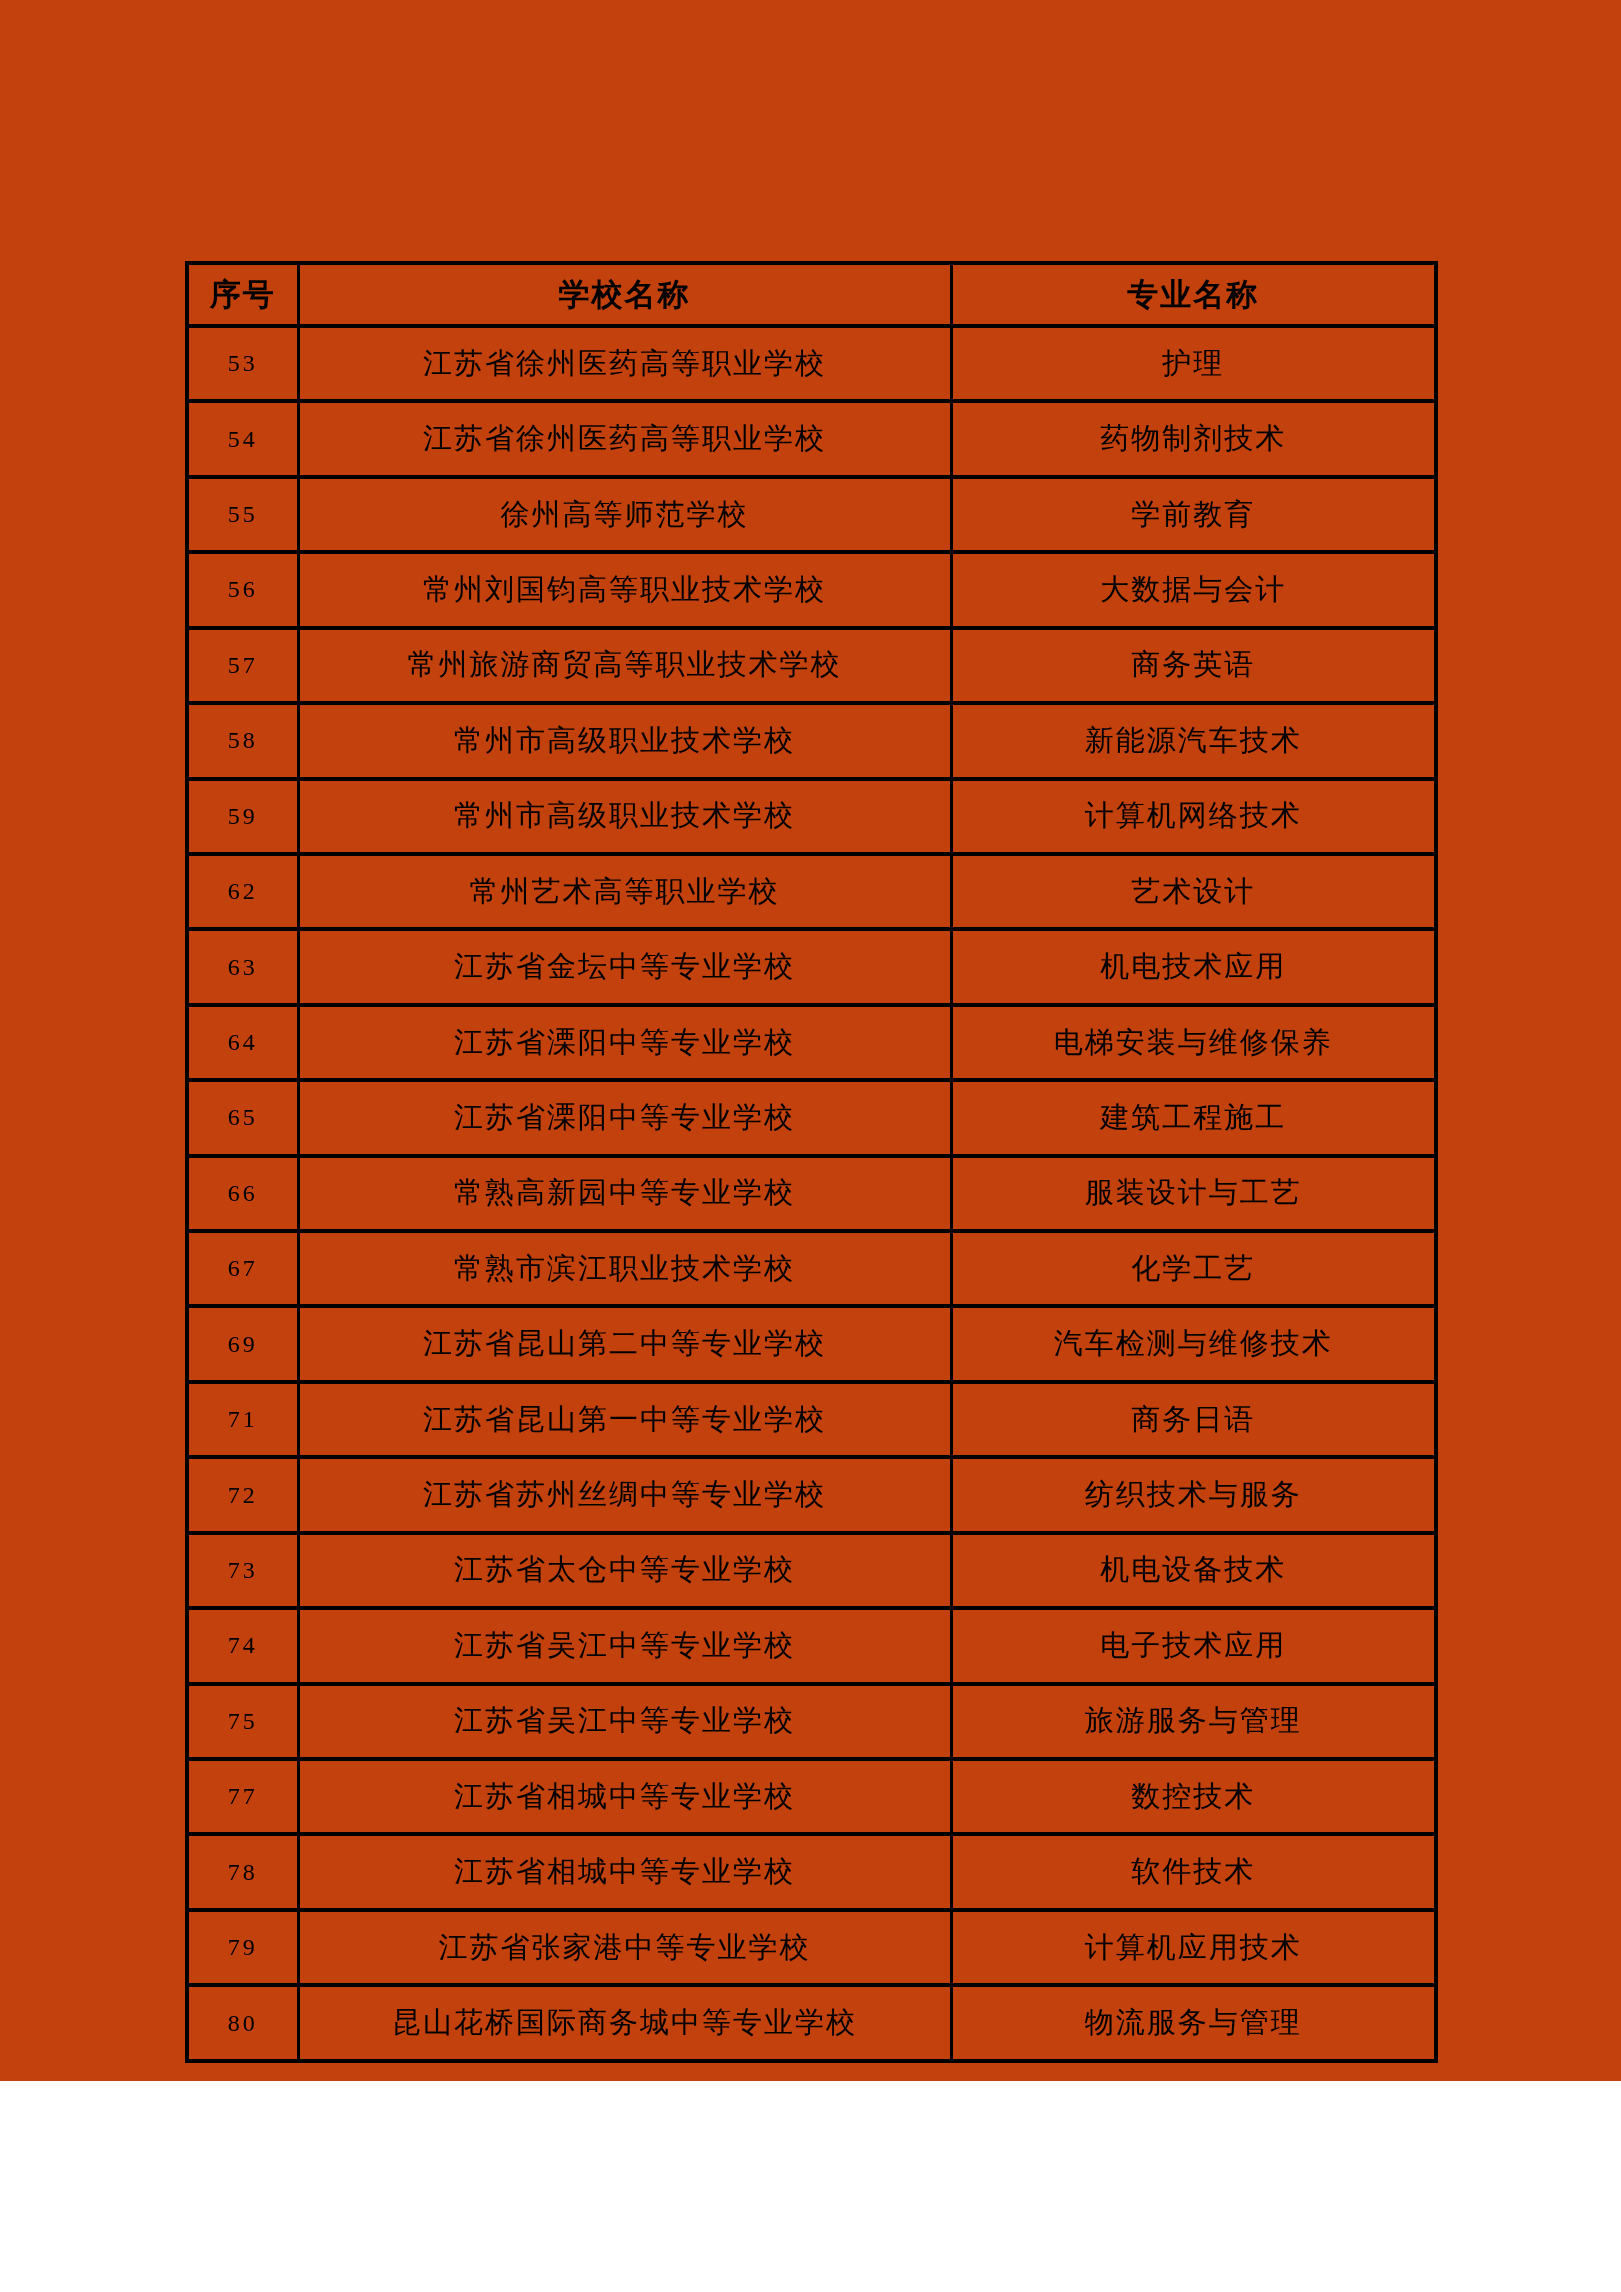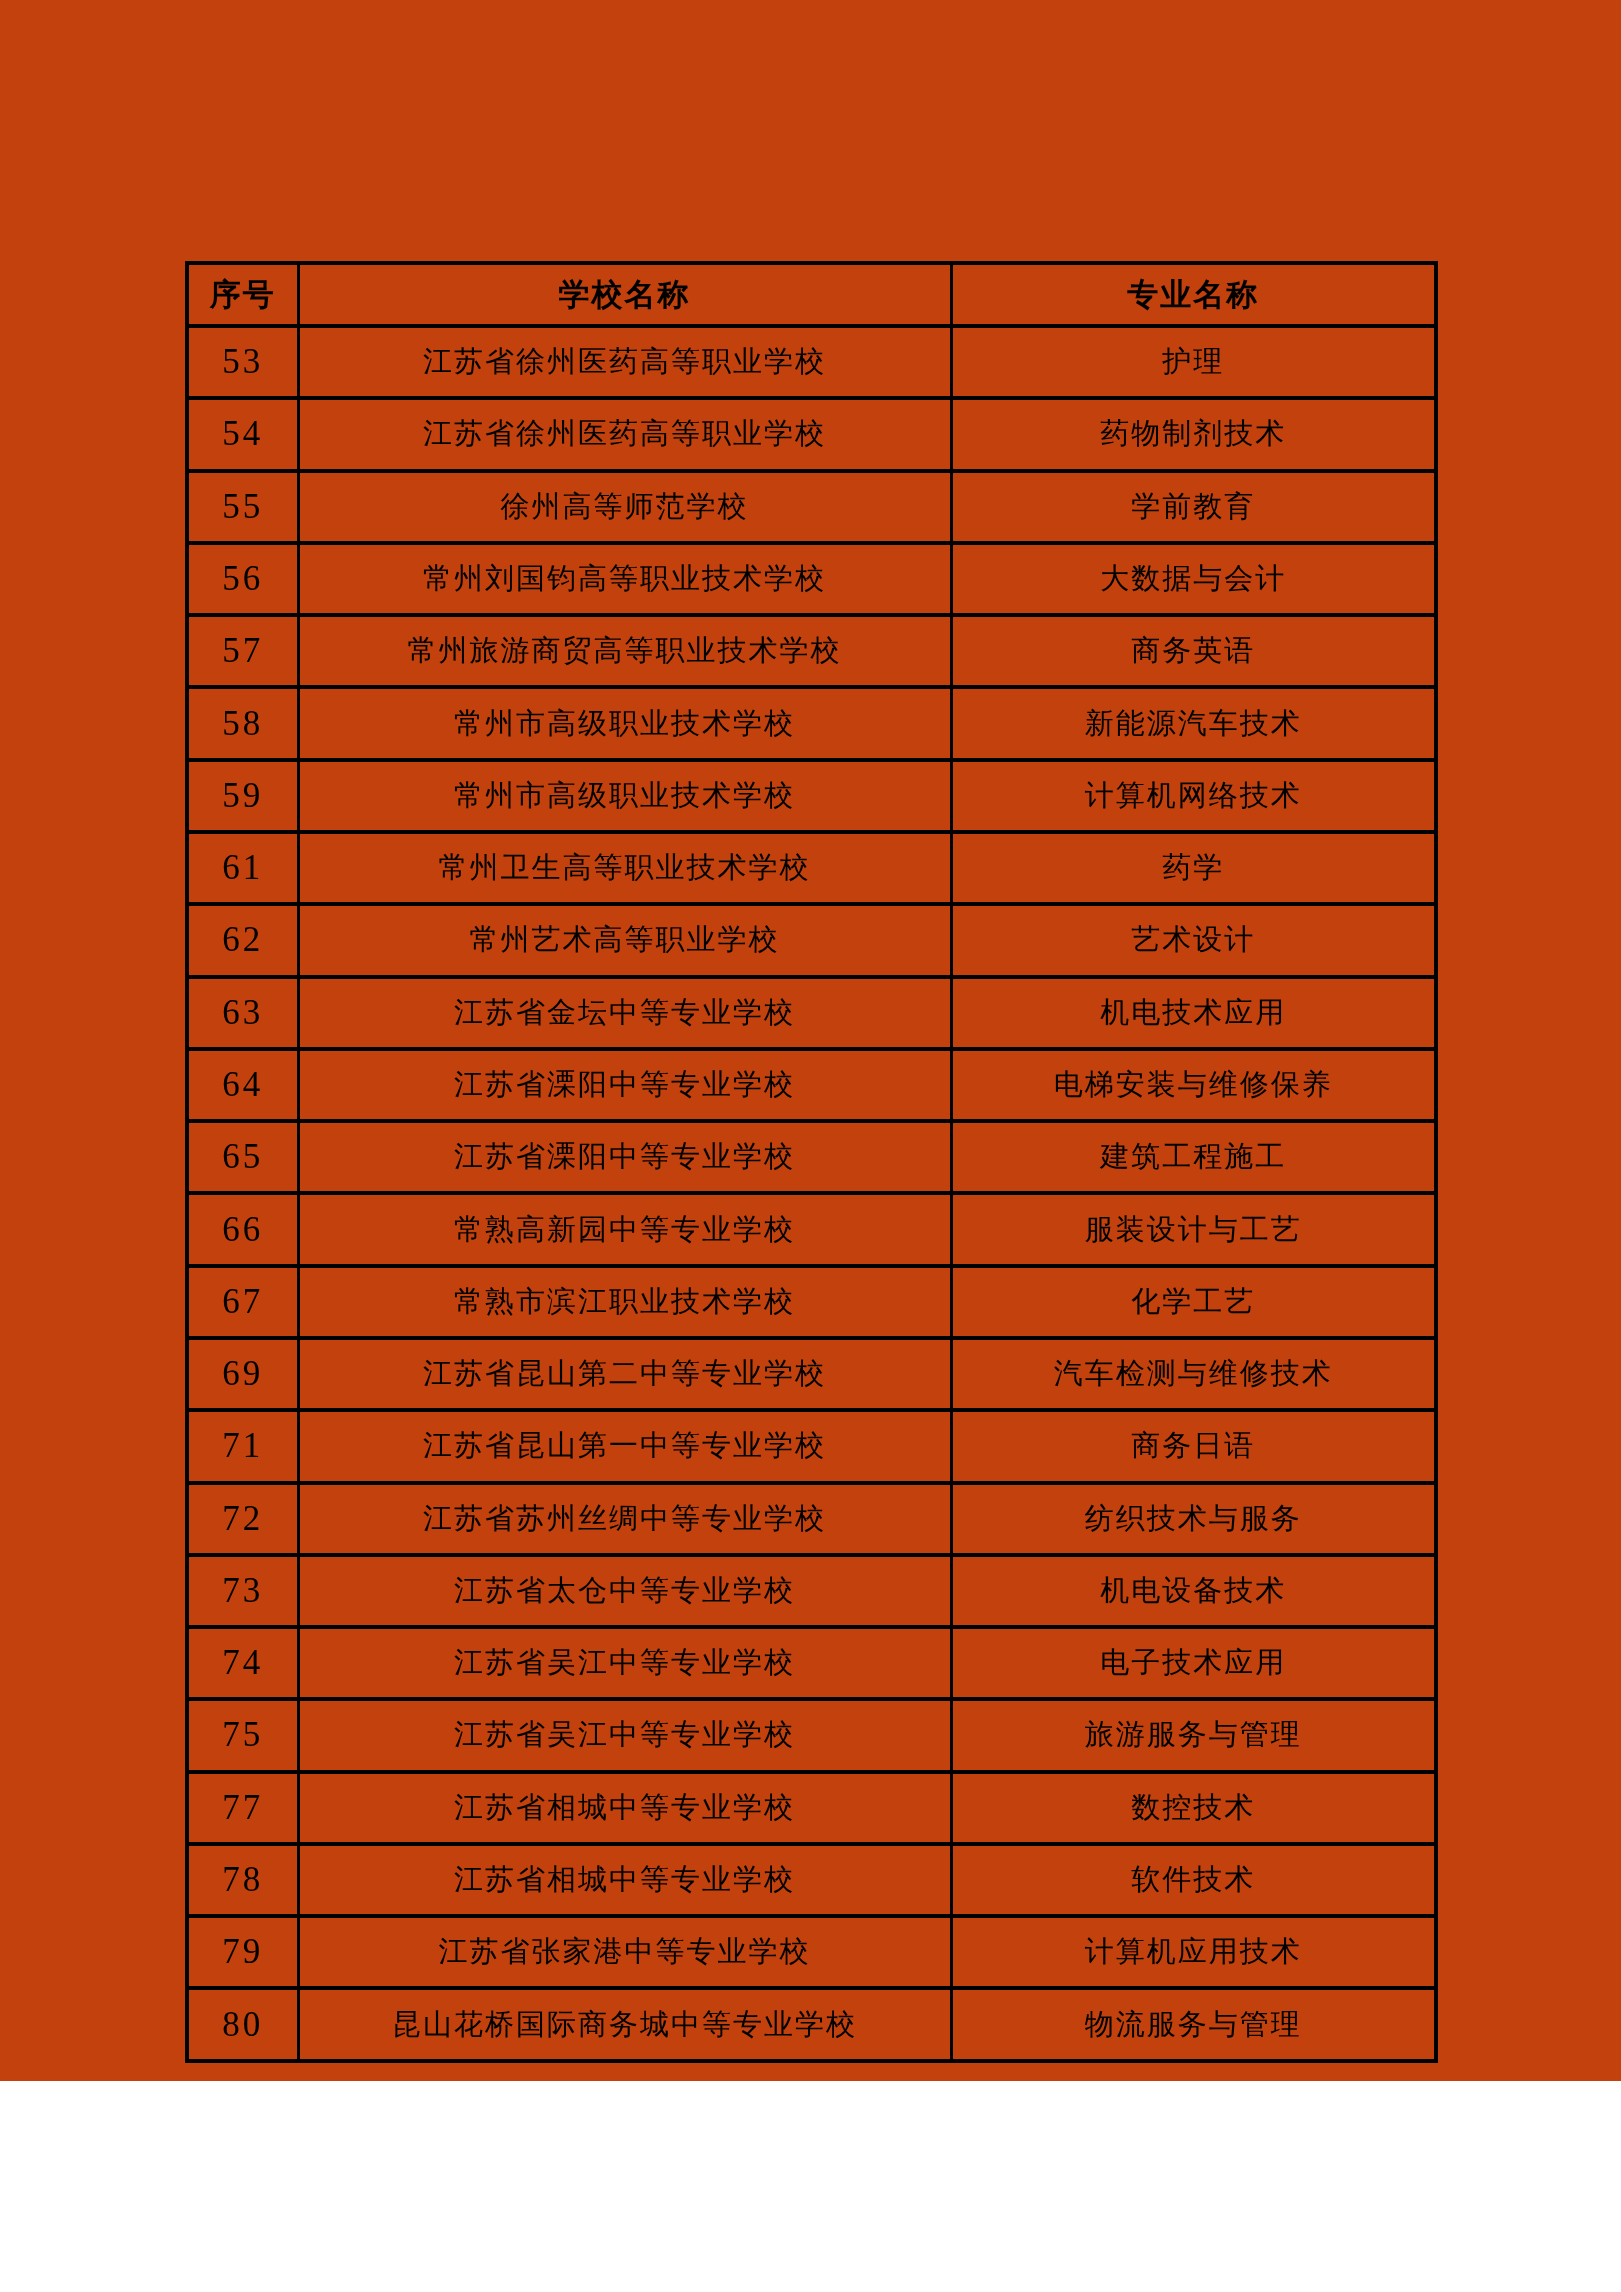--- a/index.html
+++ b/index.html
@@ -51,21 +51,21 @@
     font-weight: bold;
     font-size: 31px;
     letter-spacing: 2px;
   }
   table.roster td {
     font-size: 29px;
     font-weight: normal;
     letter-spacing: 2px;
   }
   table.roster td.num {
-    font-size: 35px;
+    font-size: 24px;
     letter-spacing: 2.9px;
   }
   .footer {
     position: absolute;
     left: 0;
     top: 2139px;
     width: 100%;
     text-align: center;
     font-size: 30px;
     letter-spacing: 1px;
@@ -120,25 +120,20 @@
           <td class="num">58</td>
           <td>常州市高级职业技术学校</td>
           <td>新能源汽车技术</td>
         </tr>
         <tr>
           <td class="num">59</td>
           <td>常州市高级职业技术学校</td>
           <td>计算机网络技术</td>
         </tr>
         <tr>
-          <td class="num">61</td>
-          <td>常州卫生高等职业技术学校</td>
-          <td>药学</td>
-        </tr>
-        <tr>
           <td class="num">62</td>
           <td>常州艺术高等职业学校</td>
           <td>艺术设计</td>
         </tr>
         <tr>
           <td class="num">63</td>
           <td>江苏省金坛中等专业学校</td>
           <td>机电技术应用</td>
         </tr>
         <tr>

